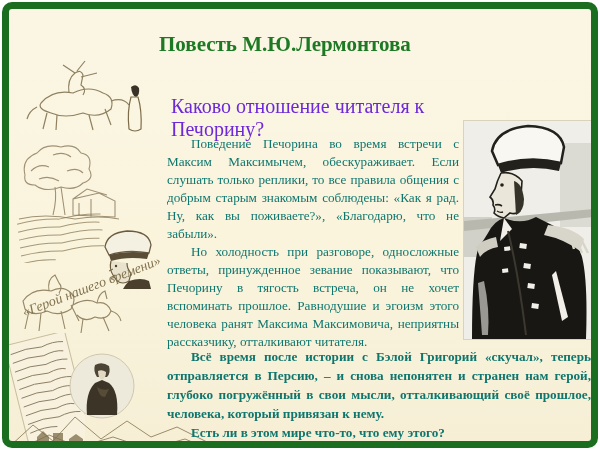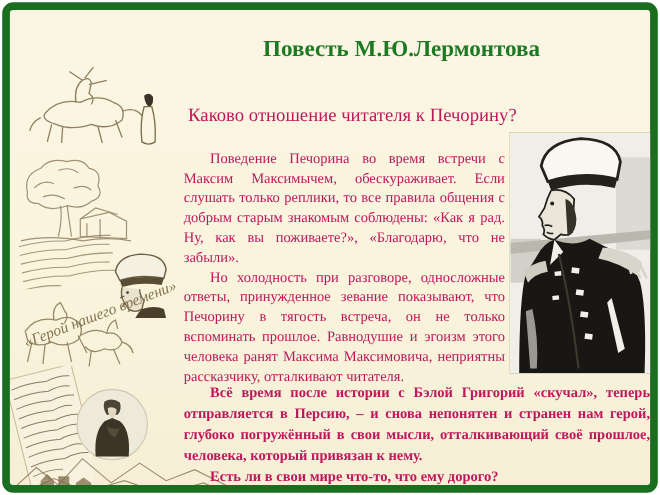--- a/index.html
+++ b/index.html
@@ -3,28 +3,28 @@
 <meta charset="utf-8">
 <style>
   html,body{margin:0;padding:0;background:#ffffff;}
   .stage{position:relative;width:600px;height:450px;overflow:hidden;background:#ffffff;
          font-family:"Liberation Serif","DejaVu Serif",serif;}
   .frame{position:absolute;left:2px;top:2px;width:582px;height:432px;
          border:7px solid #1b6e1f;border-radius:10px;
          background:linear-gradient(180deg,#fbf6e4 0%,#faf4dd 55%,#f6efd6 100%);}
   .inner{position:absolute;left:9px;top:9px;width:582px;height:432px;overflow:hidden;border-radius:4px;}
 
-  .title{position:absolute;left:150px;top:22px;width:332px;text-align:right;
+  .title{position:absolute;left:150px;top:22px;width:332px;text-align:left;
          color:#1d7a24;font-weight:bold;font-size:21px;line-height:26px;}
-  .question{position:absolute;left:162px;top:86px;width:330px;color:#be185d;
-            font-size:17px;font-family:Liberation Serif, serif;}
+  .question{position:absolute;left:162px;top:86px;width:330px;color:#6d28d9;
+            font-size:20px;font-family:Liberation Serif, serif;}
 
   .bodycol1{position:absolute;left:158px;top:126px;width:292px;}
   .bodycol2{position:absolute;left:158px;top:338px;width:424px;}
-  .para{margin:0;color:#be185d;font-size:13.2px;line-height:18px;
+  .para{margin:0;color:#0f766e;font-size:13.2px;line-height:18px;
         text-align:justify;text-indent:24px;}
   .para+.para{margin-top:0px;}
   .bodycol2 .para{line-height:19px;font-weight:bold;}
 
   .sketch{position:absolute;}
   .handwritten{position:absolute;left:14px;top:296px;width:160px;
                transform:rotate(-21deg);transform-origin:left center;
                font-style:italic;font-size:14px;color:#837450;white-space:nowrap;
                font-family:"Liberation Serif","DejaVu Serif",serif;}
 
@@ -175,21 +175,21 @@
     </svg>
 
     <div class="title">
       <div>Повесть М.Ю.Лермонтова</div>
     </div>
 
     <div class="question">Каково отношение читателя к Печорину?</div>
 
     <div class="bodycol1">
       <p class="para">Поведение Печорина во время встречи с Максим Максимычем, обескураживает. Если слушать только реплики, то все правила общения с добрым старым знакомым соблюдены: «Как я рад. Ну, как вы поживаете?», «Благодарю, что не забыли».</p>
-      <p class="para">Но холодность при разговоре, односложные ответы, принужденное зевание показывают, что Печорину в тягость встреча, он не только вспоминать прошлое. Равнодушие и эгоизм этого человека ранят Максима Максимовича, неприятны рассказчику, отталкивают читателя.</p>
+      <p class="para">Но холодность при разговоре, односложные ответы, принужденное зевание показывают, что Печорину в тягость встреча, он не хочет вспоминать прошлое. Равнодушие и эгоизм этого человека ранят Максима Максимовича, неприятны рассказчику, отталкивают читателя.</p>
     </div>
     <div class="bodycol2">
       <p class="para">Всё время после истории с Бэлой Григорий «скучал», теперь отправляется в Персию, – и снова непонятен и странен нам герой, глубоко погружённый в свои мысли, отталкивающий своё прошлое, человека, который привязан к нему.</p>
-      <p class="para">Есть ли в свои мире что-то, что ему дорого?</p>
+      <p class="para">Есть ли в этом мире что-то, что ему этого?</p>
     </div>
 
   </div>
 </div>
 
 </body></html>

